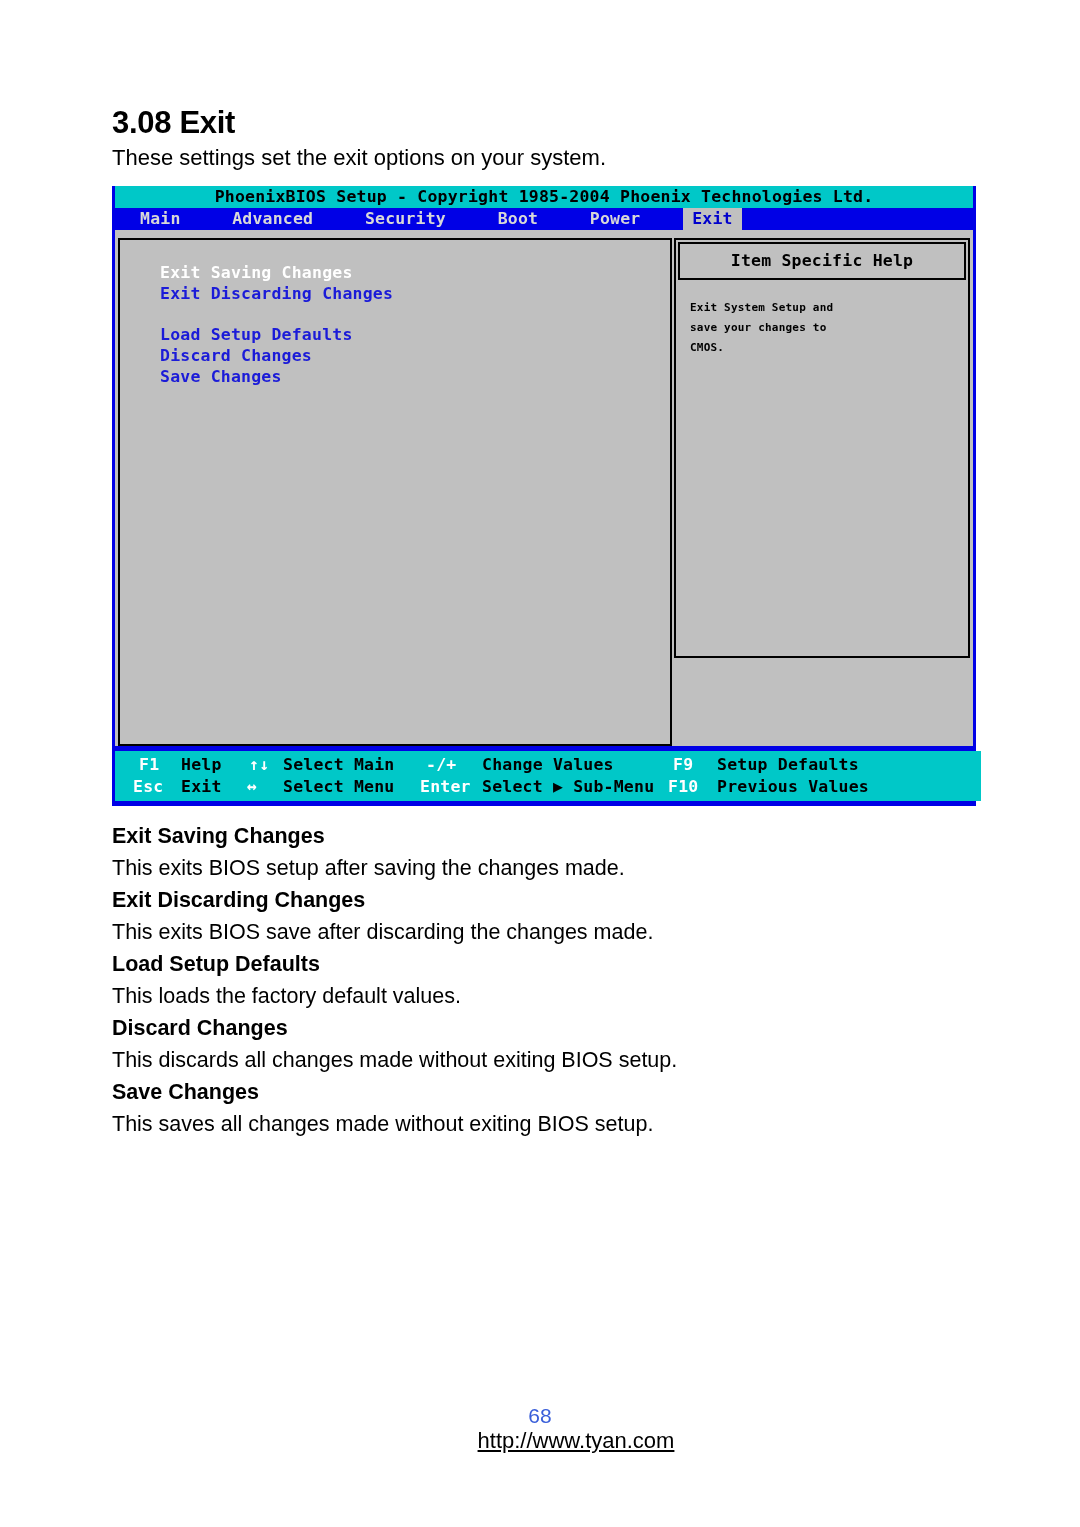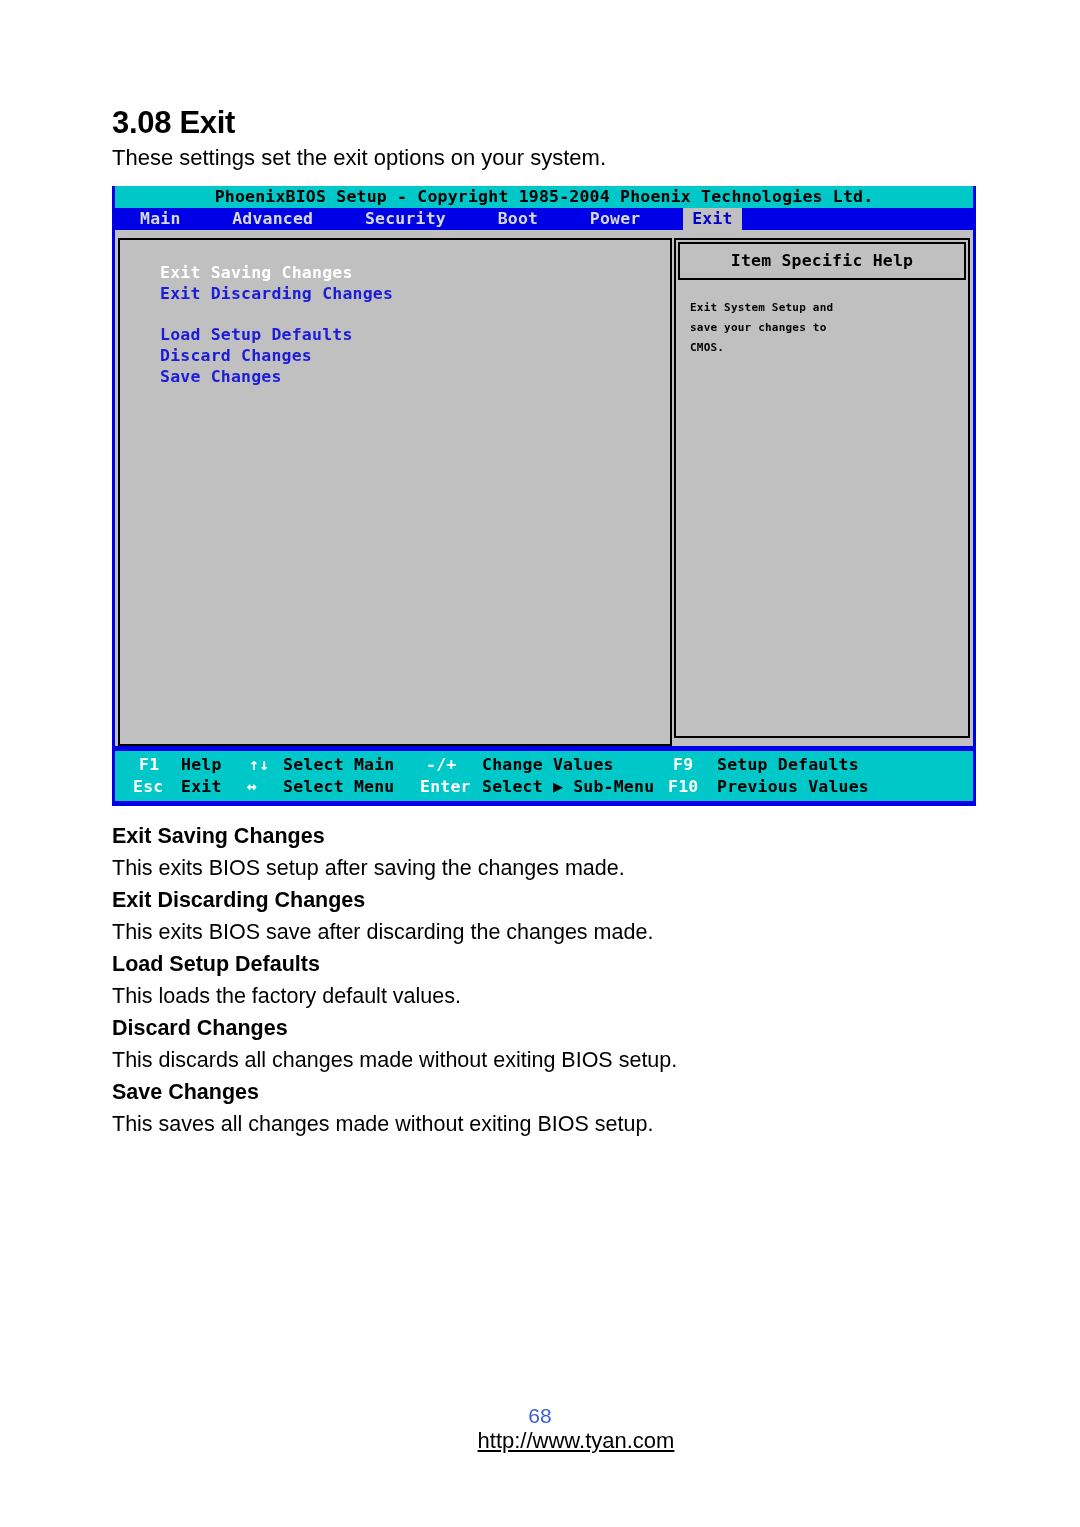--- a/index.html
+++ b/index.html
@@ -126,21 +126,21 @@
     height: 508px;
     background: #c0c0c0;
     border: 2px solid #000000;
     border-right-width: 2px;
     box-sizing: border-box;
   }
   .panel-right {
     position: absolute;
     left: 559px; top: 0;
     width: 296px;
-    height: 500px;
+    height: 420px;
     background: #c0c0c0;
     border: 2px solid #000000;
     box-sizing: border-box;
   }
   .help-header {
     position: absolute;
     left: 2px;
     top: 2px;
     width: 288px;
     height: 38px;
@@ -184,20 +184,21 @@
   .opt.gap-above { margin-top: 20px; }
 
   
   .bios-keybar {
     position: absolute;
     left: 0;
     top: 565px;
     width: 858px;
     height: 50px;
     background: #00c8c8;
+    padding-left: 8px;
   }
   .keyrow {
     position: absolute;
     left: 0;
     width: 858px;
     height: 22px;
     line-height: 22px;
     font-size: 16.5px;
     font-weight: bold;
     letter-spacing: 0.2px;

